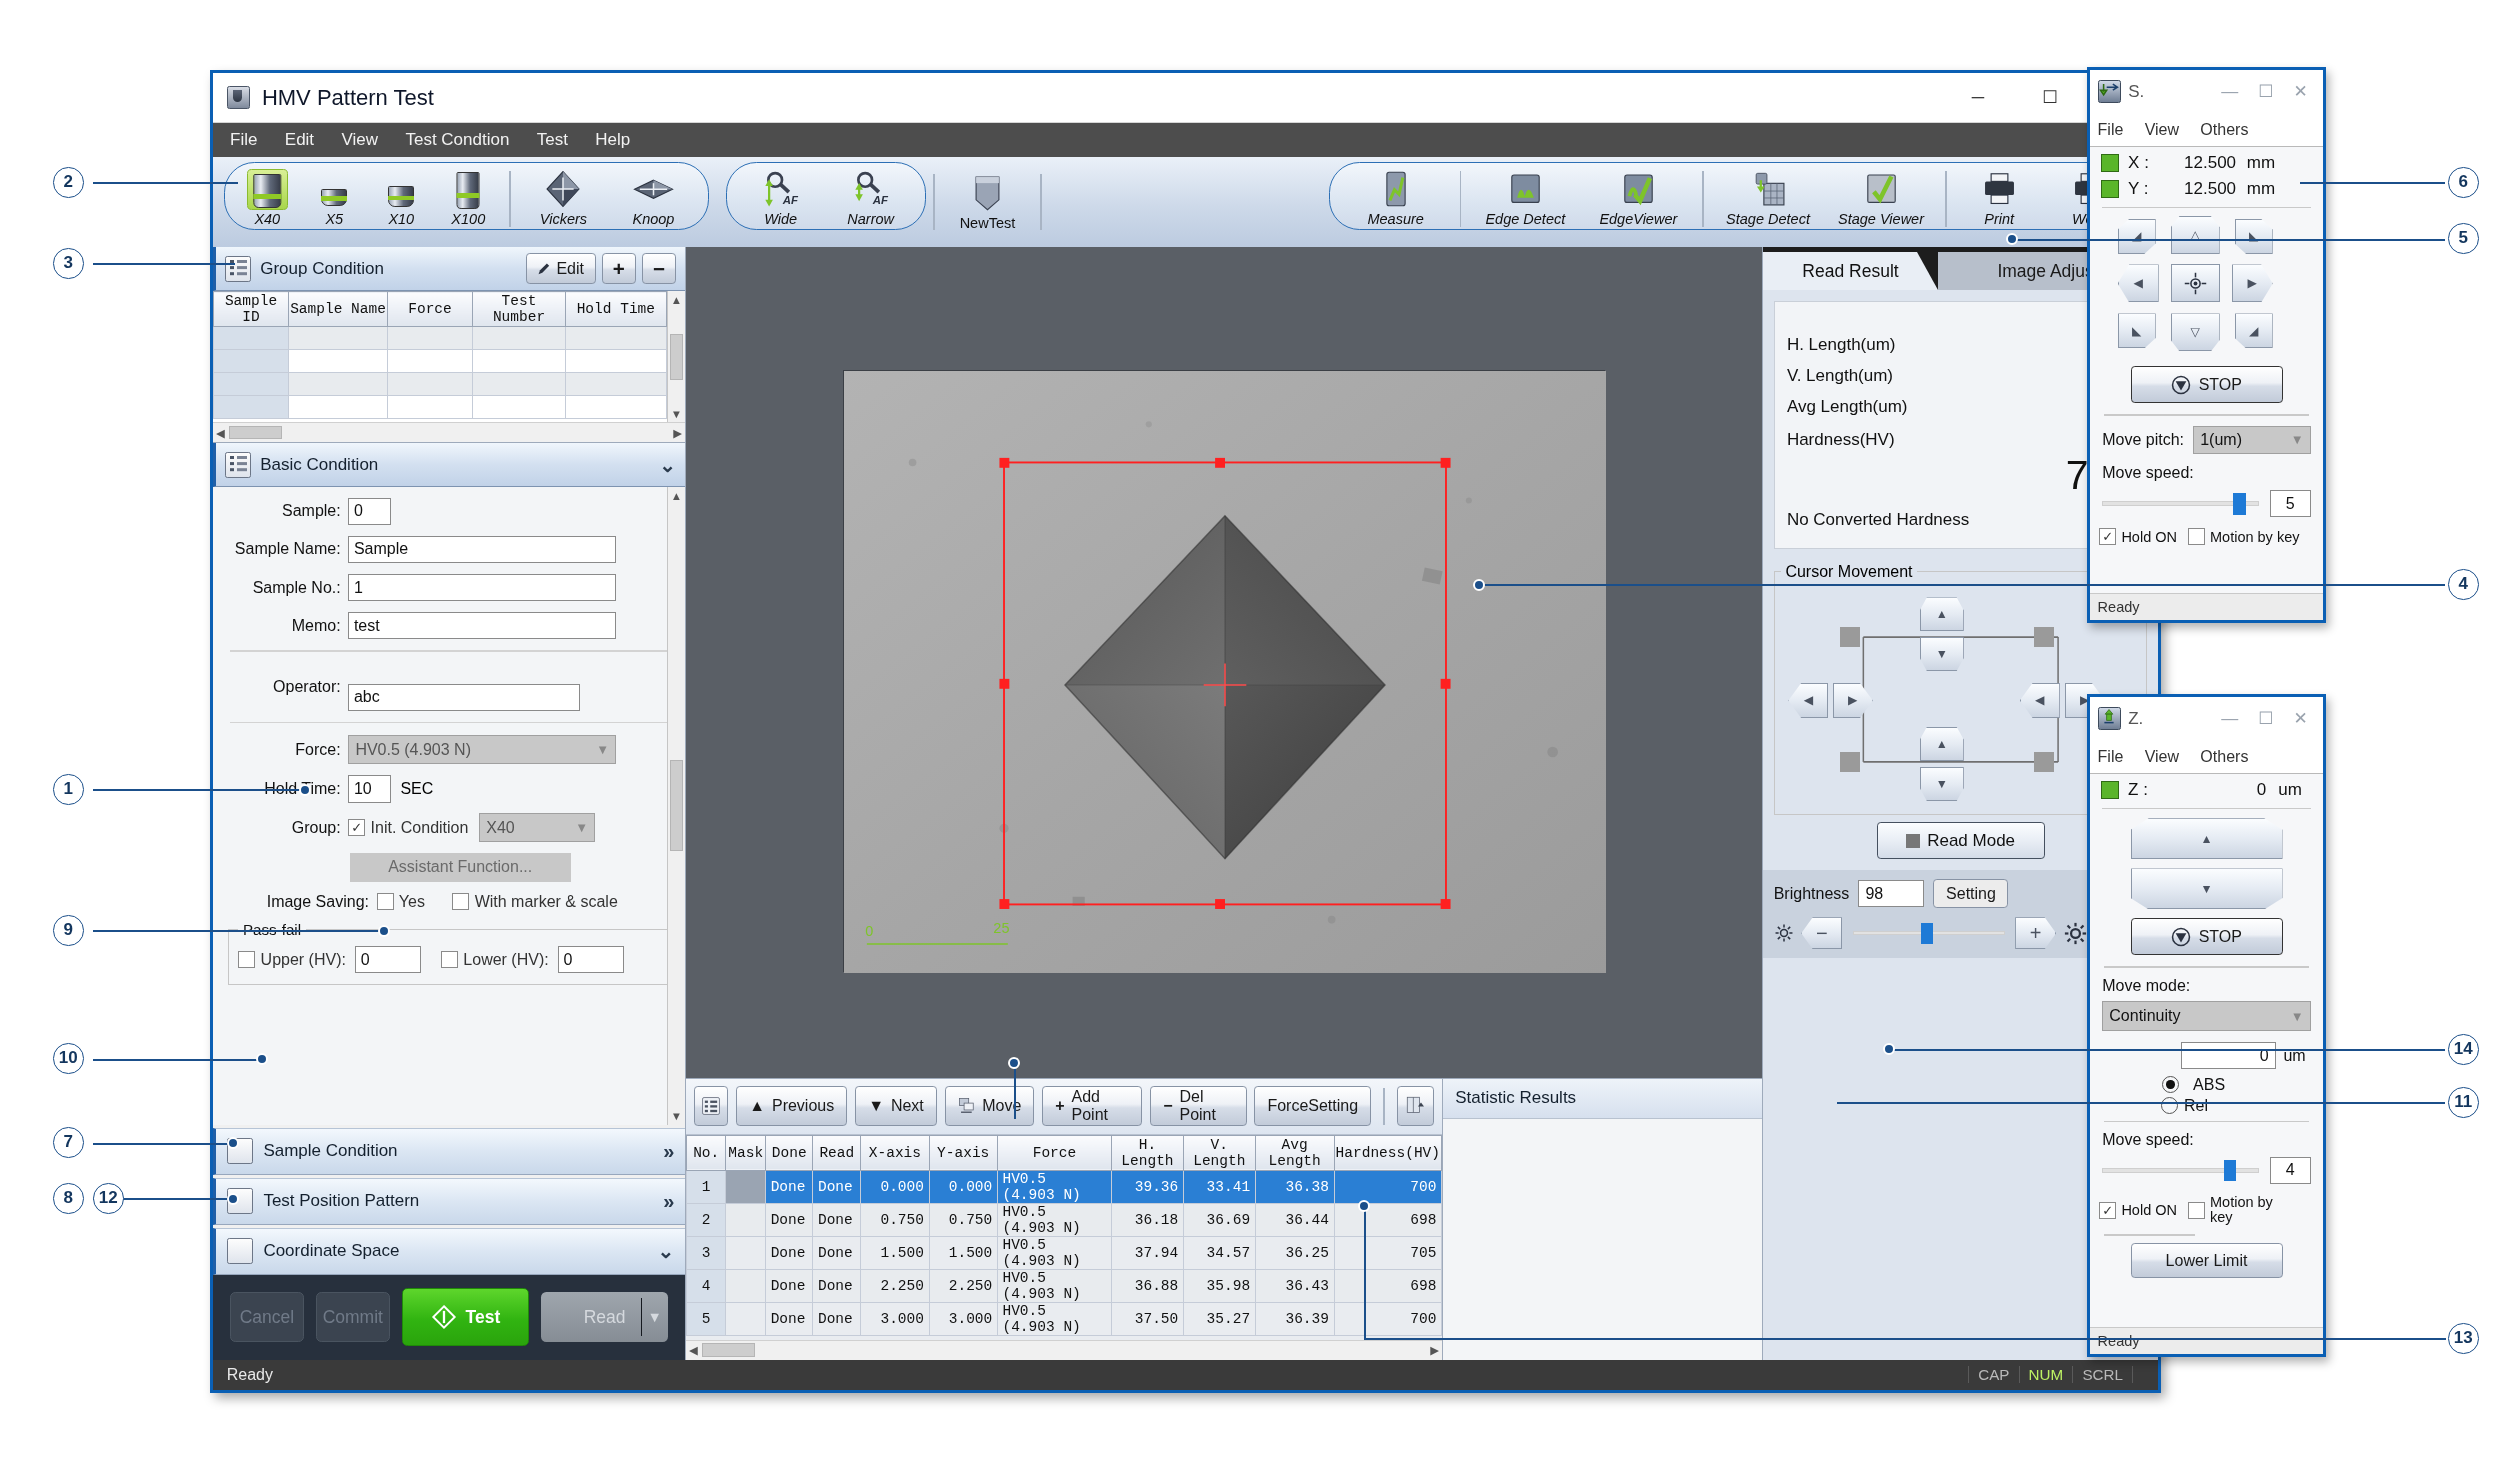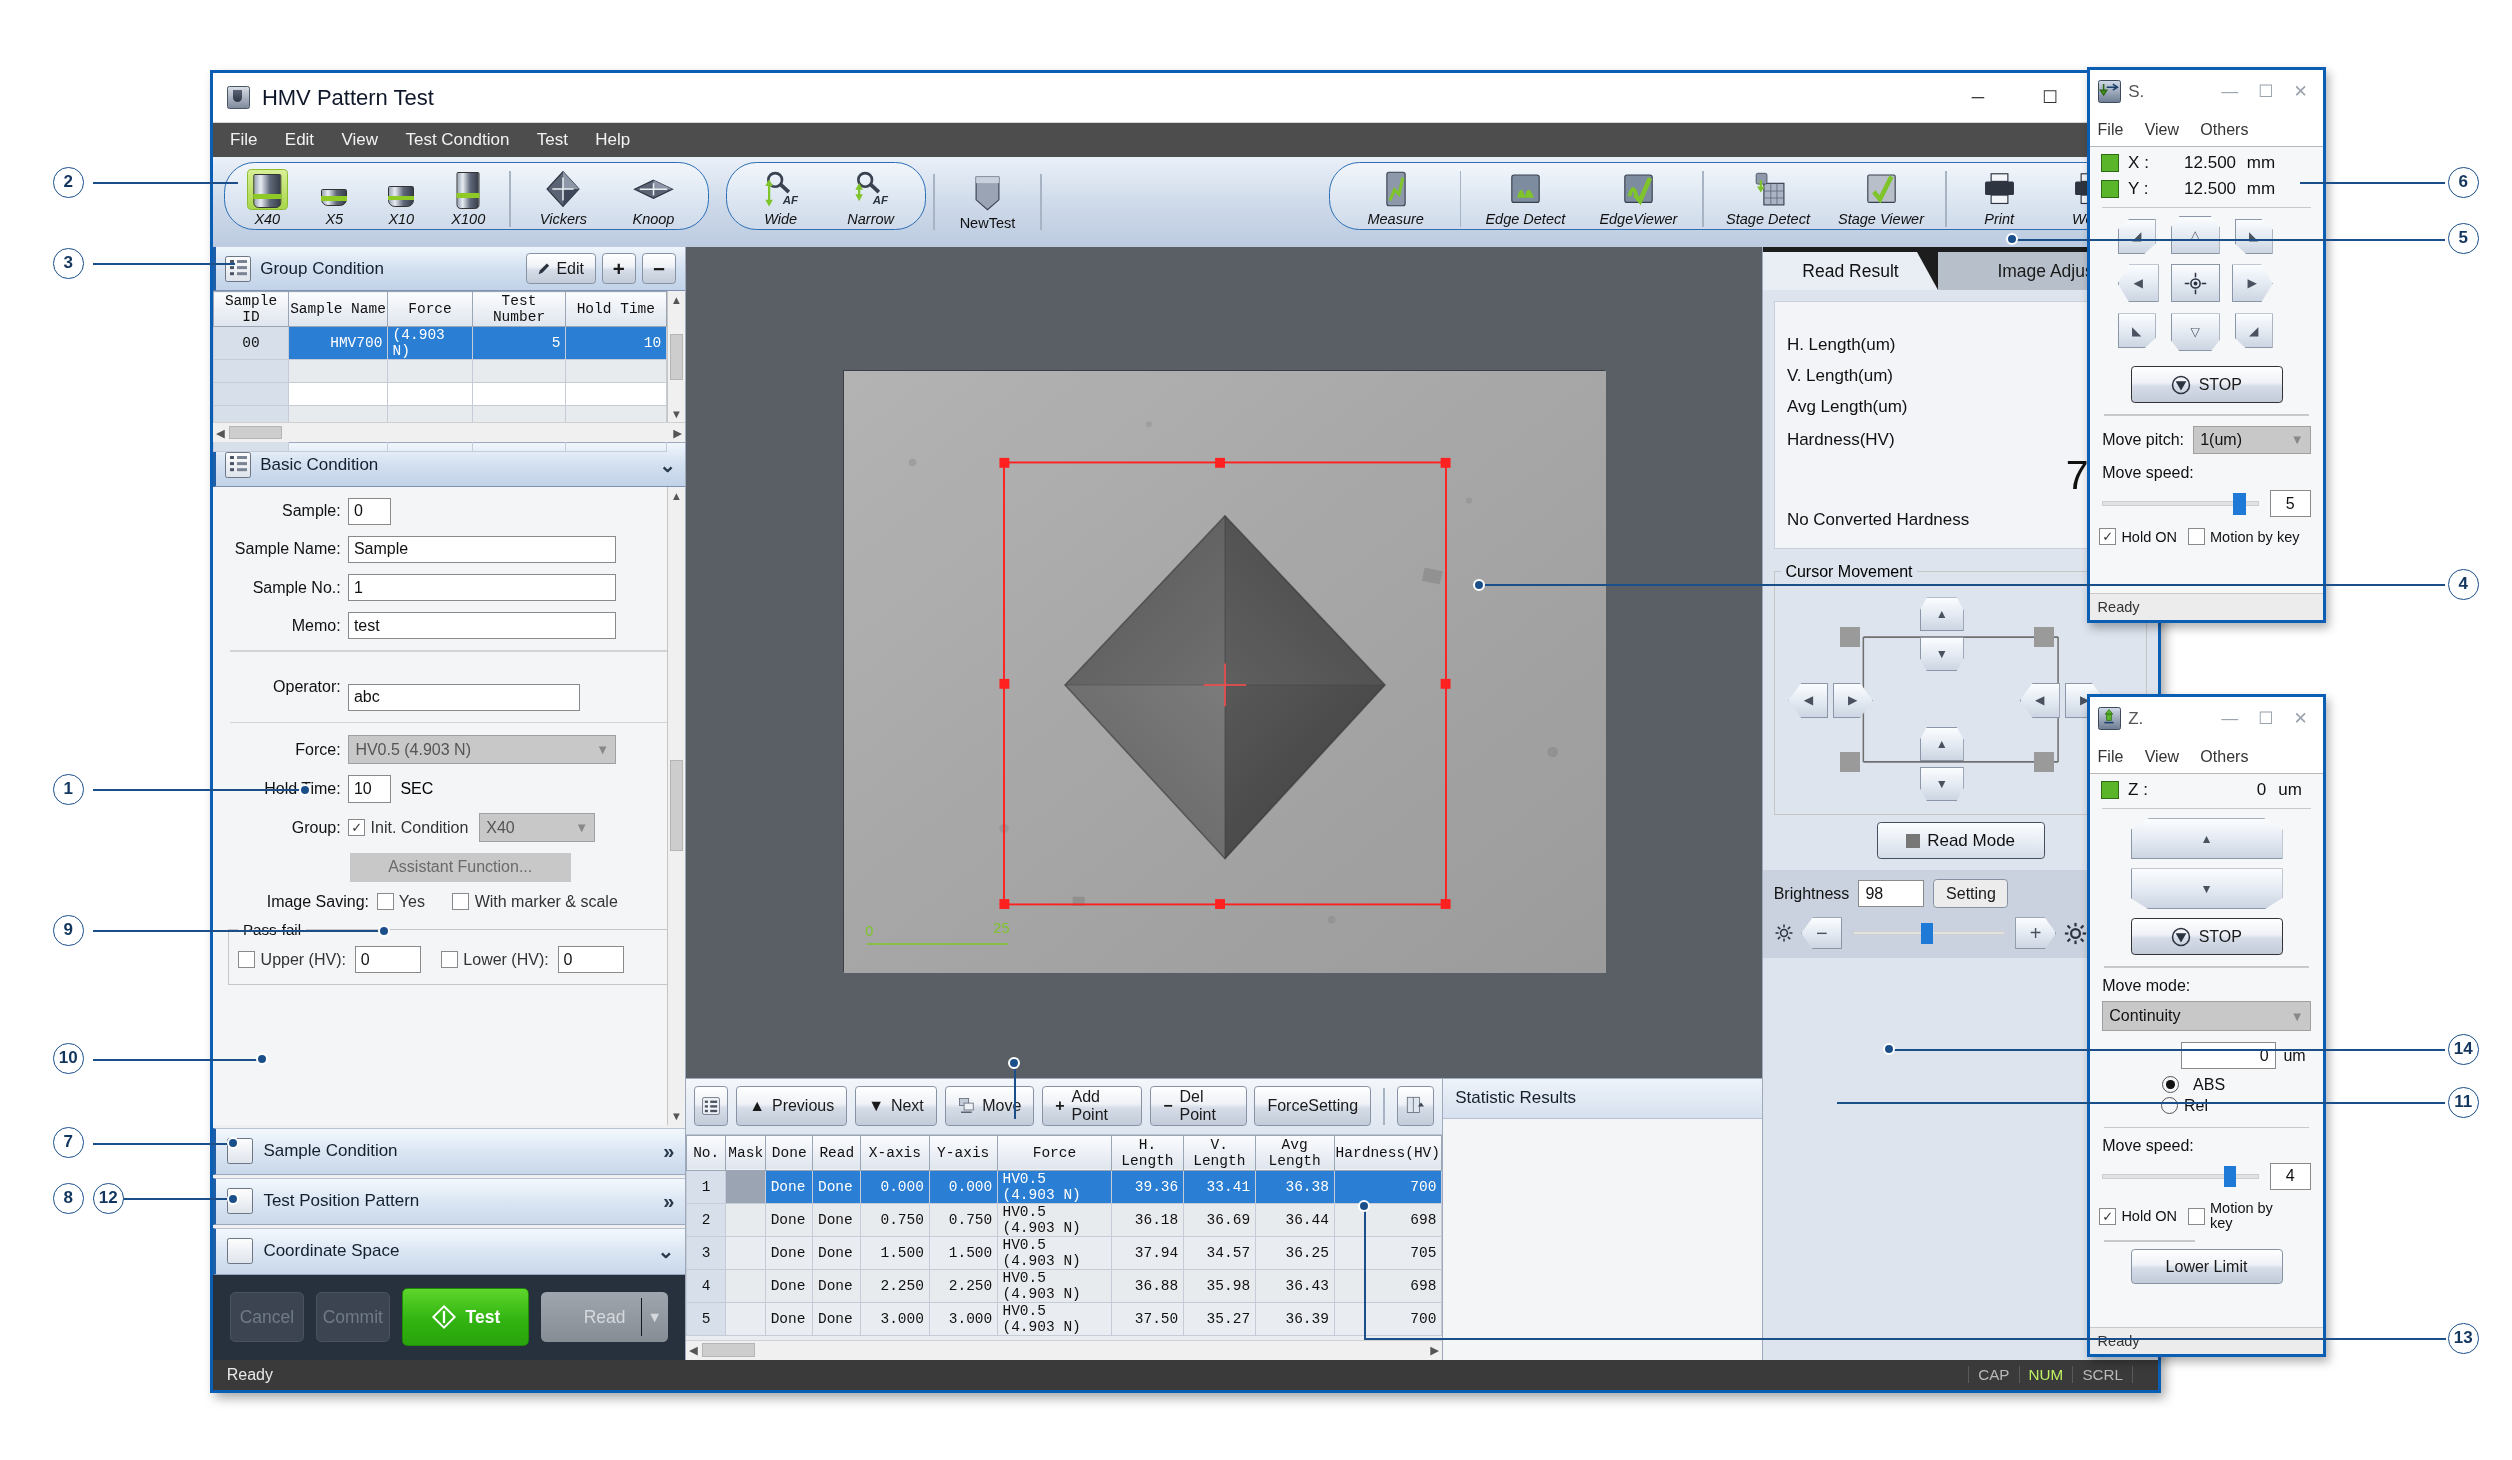--- a/index.html
+++ b/index.html
@@ -566,27 +566,20 @@
           <thead>
             <tr>
               <th style="width:75px;">Sample ID</th>
               <th style="width:99px;">Sample Name</th>
               <th style="width:85px;">Force</th>
               <th style="width:93px;">Test Number</th>
               <th>Hold Time</th>
             </tr>
           </thead>
           <tbody>
-            <tr>
-              <td style="text-align:center;background:#d6dfea;">00</td>
-              <td style="text-align:right;background:#2a7fd4;color:#fff;">HMV700</td>
-              <td style="background:#2a7fd4;color:#fff;">(4.903 N)</td>
-              <td style="text-align:right;background:#2a7fd4;color:#fff;">5</td>
-              <td style="text-align:right;background:#2a7fd4;color:#fff;">10</td>
-            </tr>
             <tr>
                 <td style="background:#d6dfea;"></td>
                 <td style="background:#e8ebee;"></td>
                 <td style="background:#e8ebee;"></td>
                 <td style="background:#e8ebee;"></td>
                 <td style="background:#e8ebee;"></td>
               </tr>
             <tr>
                 <td style="background:#d6dfea;"></td>
                 <td></td>
@@ -1235,21 +1228,21 @@
   <div style="display:flex;align-items:center;justify-content:flex-end;padding:0 12.2px;gap:7.6px;margin-bottom:6.1px;">
     <div class="numbox" style="width:95px;justify-content:flex-end;padding-right:6.1px;">0</div>
     <div style="font-size:16px;color:#111;width:27.4px;">um</div>
   </div>
   <div style="display:flex;align-items:center;justify-content:center;font-size:16px;color:#111;margin-bottom:3px;padding-right:26px;gap:8px;">
     <span class="radio">
         <span class="dot"></span>
       </span>
     <span>ABS</span>
   </div>
-  <div style="display:flex;align-items:center;justify-content:center;font-size:16px;color:#111;margin-bottom:12px;padding-right:44px;">
+  <div style="display:flex;align-items:center;justify-content:center;font-size:16px;color:#111;margin-bottom:6px;padding-right:44px;">
     <span class="radio"></span>
     <span>Rel</span>
   </div>
   <div style="height:1.5px;background:#c9c9c9;margin:0 13.7px 9.1px 13.7px;"></div>
 
   <div style="font-size:16px;color:#111;padding:0 12.2px;margin-bottom:7.6px;">Move speed:</div>
   <div style="display:flex;align-items:center;padding:0 12.2px;gap:10.7px;margin-bottom:10.7px;">
     <div class="slider-track">
       <div class="slider-thumb" style="left:78%;"></div>
     </div>

